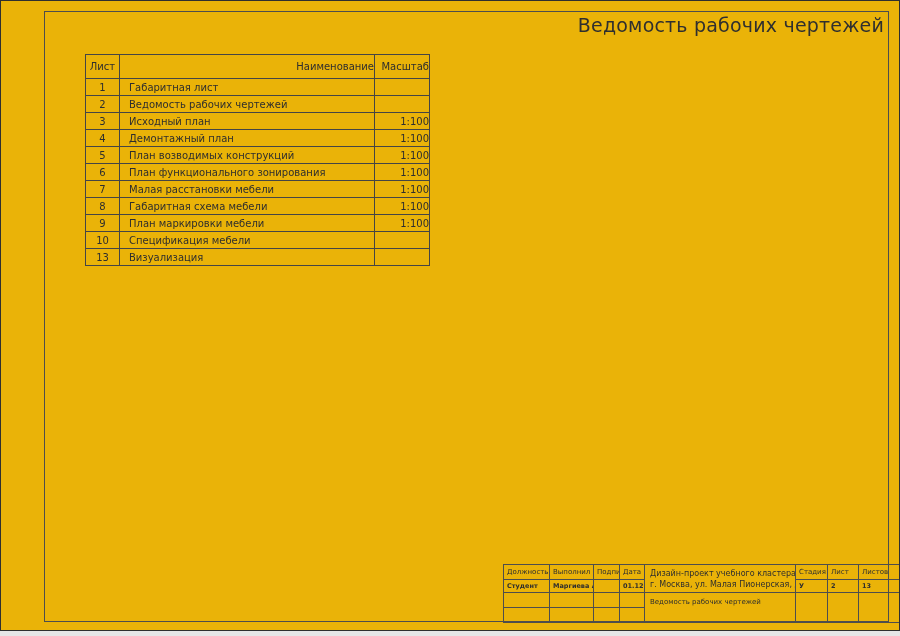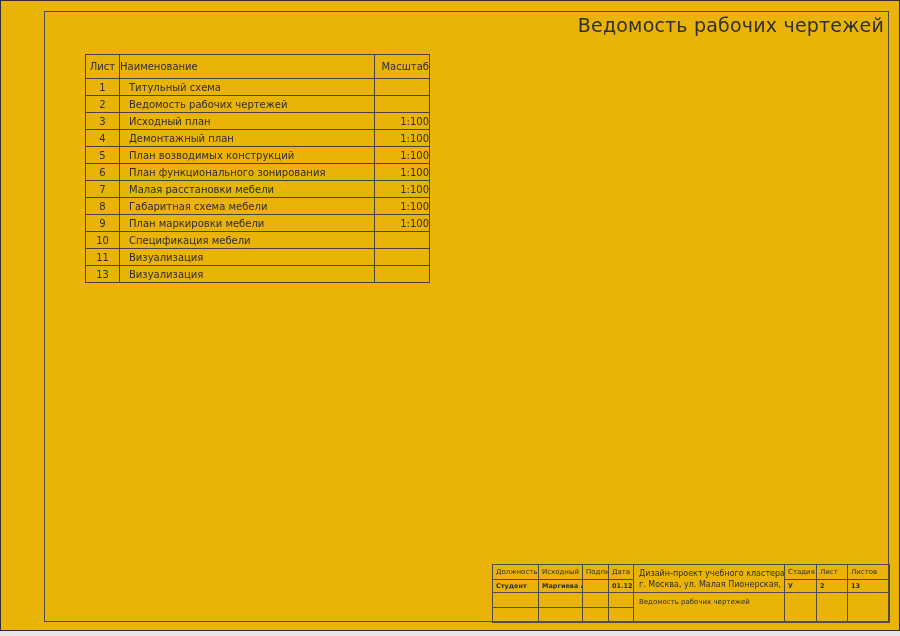--- a/index.html
+++ b/index.html
@@ -53,21 +53,21 @@
     white-space: nowrap;
   }
   .reg-table thead tr { height: 24px; }
   .reg-table tbody tr { height: 17px; }
   .reg-table .c-num   { text-align: center; }
   .reg-table .c-name  { text-align: left; padding-left: 9px; }
   .reg-table .c-scale { text-align: right; }
   
   .title-block {
     position: absolute;
-    left: 491px; top: 563px;
+    left: 502px; top: 563px;
     width: 397px;
     border: 1.5px solid #2c2c2c;
   }
   .title-block td {
     border: 1px solid #4d4d4d;
     font-size: 7px;
     padding: 0 0 0 3px;
     vertical-align: middle;
     overflow: hidden;
     white-space: nowrap;
@@ -99,28 +99,28 @@
 
   <table class="reg-table">
     <colgroup>
       <col style="width:34px">
       <col style="width:255px">
       <col style="width:55px">
     </colgroup>
     <thead>
       <tr>
         <th class="c-num" style="text-align:center">Лист</th>
-        <th style="text-align:left">Наименование</th>
+        <th style="text-align:right">Наименование</th>
         <th style="text-align:right">Масштаб</th>
       </tr>
     </thead>
     <tbody>
         <tr>
           <td class="c-num">1</td>
-          <td class="c-name">Титульный схема</td>
+          <td class="c-name">Габаритная лист</td>
           <td class="c-scale"></td>
         </tr>
         <tr>
           <td class="c-num">2</td>
           <td class="c-name">Ведомость рабочих чертежей</td>
           <td class="c-scale"></td>
         </tr>
         <tr>
           <td class="c-num">3</td>
           <td class="c-name">Исходный план</td>
@@ -152,25 +152,20 @@
           <td class="c-scale">1:100</td>
         </tr>
         <tr>
           <td class="c-num">9</td>
           <td class="c-name">План маркировки мебели</td>
           <td class="c-scale">1:100</td>
         </tr>
         <tr>
           <td class="c-num">10</td>
           <td class="c-name">Спецификация мебели</td>
-          <td class="c-scale"></td>
-        </tr>
-        <tr>
-          <td class="c-num">11</td>
-          <td class="c-name">Визуализация</td>
           <td class="c-scale"></td>
         </tr>
         <tr>
           <td class="c-num">13</td>
           <td class="c-name">Визуализация</td>
           <td class="c-scale"></td>
         </tr>
       </tbody>
   </table>
 
@@ -181,21 +176,21 @@
         <col style="width:26px">
         <col style="width:25px">
       <col style="width:151px">
       <col style="width:32px">
         <col style="width:31px">
         <col style="width:42px">
     </colgroup>
     <tbody>
         <tr class="r-head">
       <td>Должность</td>
-      <td>Исходный</td>
+      <td>Выполнил</td>
       <td>Подпись</td>
       <td>Дата</td>
       <td class="project" rowspan="2">
         <div>Дизайн-проект учебного кластера</div>
         <div>г. Москва, ул. Малая Пионерская, д. 12, эт. 4</div>
       </td>
       <td>Стадия</td>
       <td>Лист</td>
       <td>Листов</td>
     </tr>

